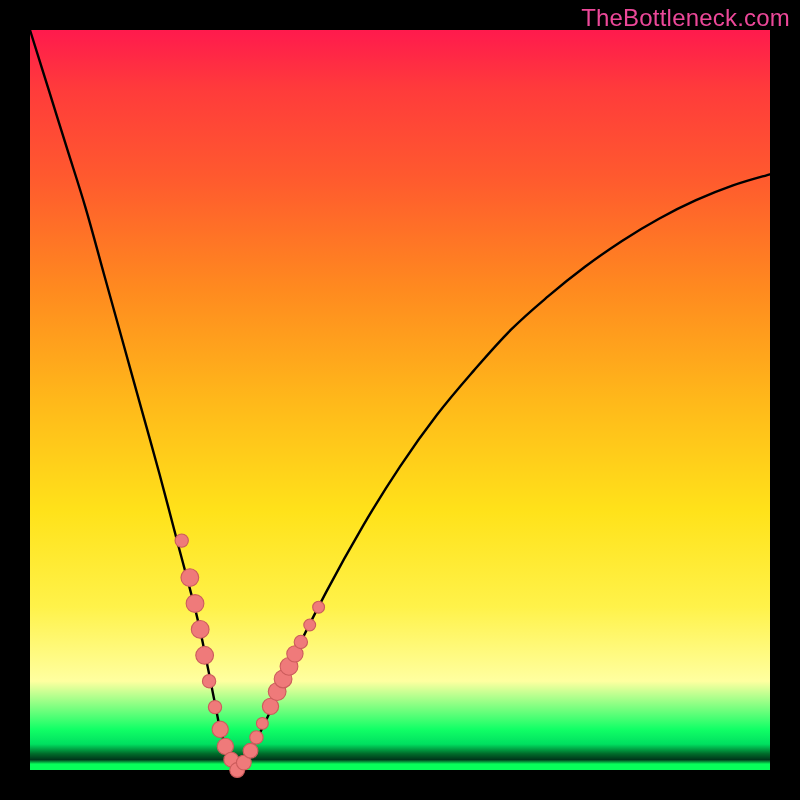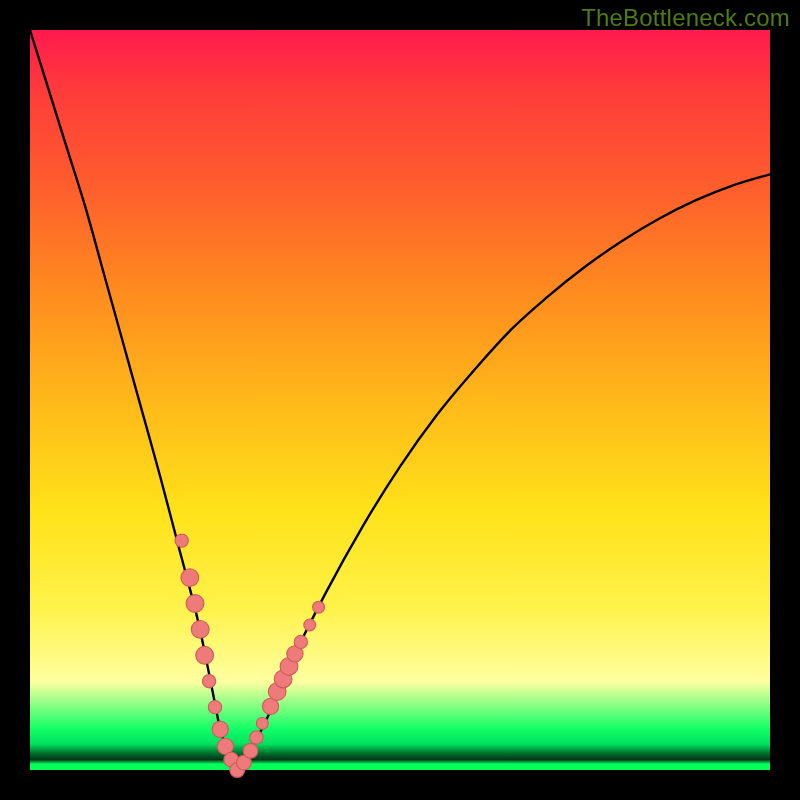--- a/index.html
+++ b/index.html
@@ -55,21 +55,21 @@
     width: 100%;
     height: 100%;
     overflow: visible;
   }
   .watermark {
     position: absolute;
     top: 4px;
     right: 10px;
     font-family: Arial, Helvetica, sans-serif;
     font-size: 24px;
-    color: #4d7c0f;
+    color: #ec4899;
     letter-spacing: 0.2px;
     font-weight: 500;
   }
 </style>
 </head>
 <body>
 
 <div class="stage">
   <div class="frame">
     <div class="gradient"></div>

